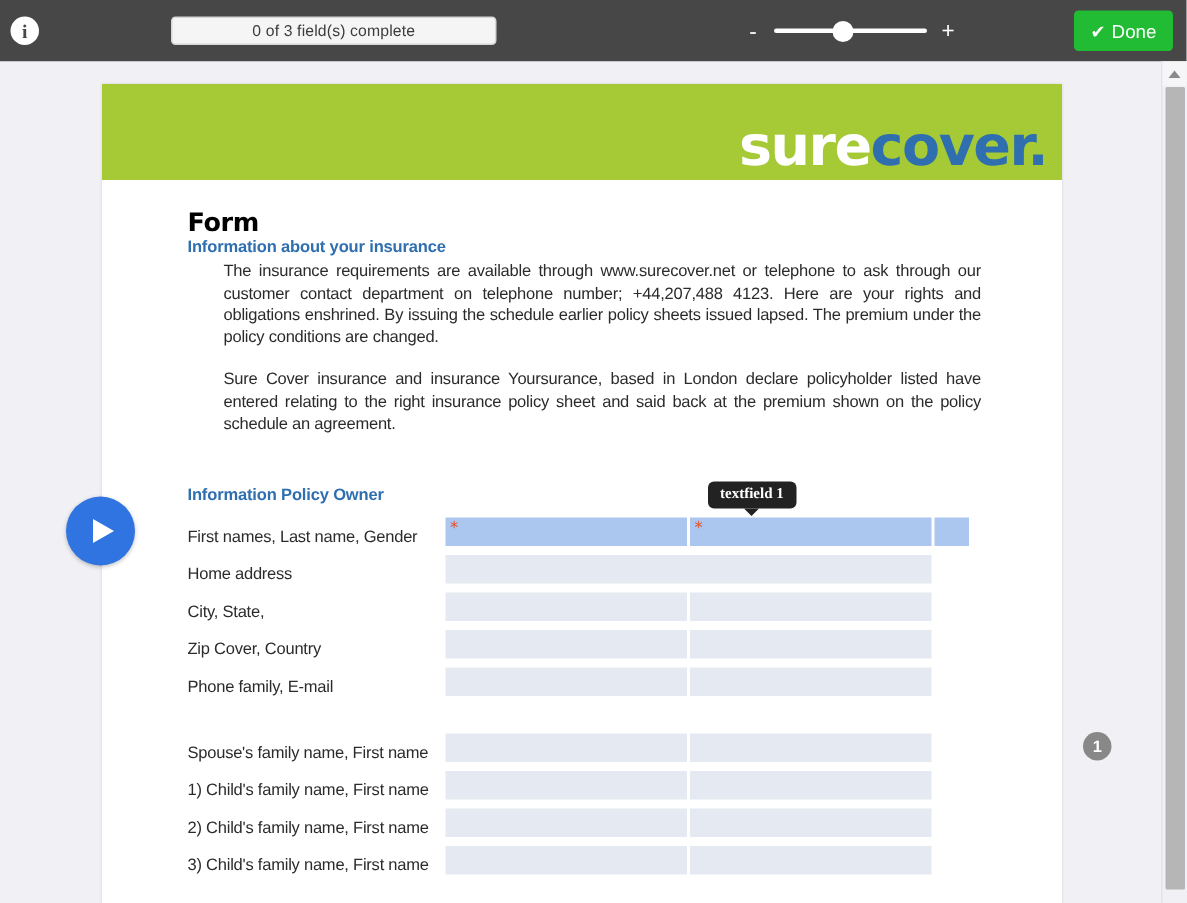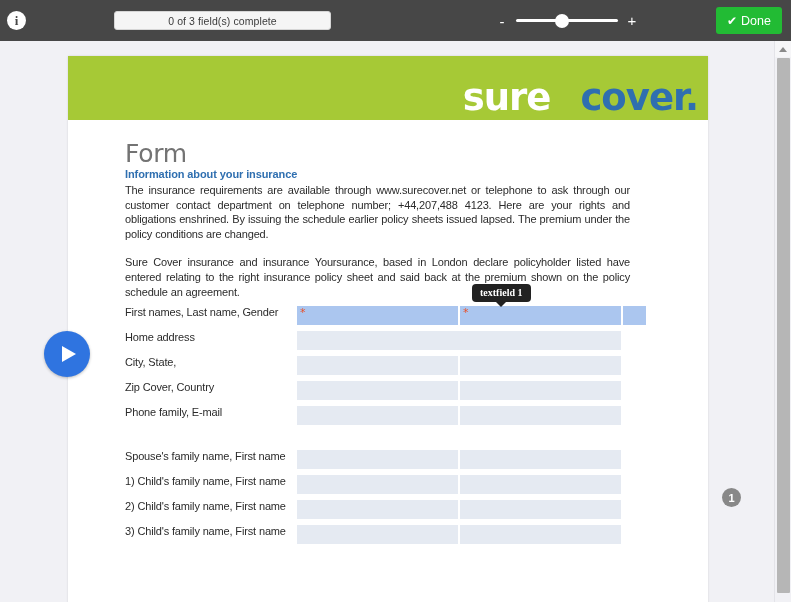--- a/index.html
+++ b/index.html
@@ -139,53 +139,54 @@
   .logo {
     font-family: "DejaVu Sans", sans-serif;
     font-weight: bold;
     font-size: 37px;
     line-height: 1;
     padding-right: 10px;
     padding-bottom: 4px;
     letter-spacing: -1px;
   }
   .logo .logo-sure  { color: #ffffff; text-align: right; }
-  .logo .logo-cover { color: #2f6fb0; margin-left: 30px; }
+  .logo .logo-cover { color: #2f6fb0; }
 
   .doc-body {
     position: absolute;
     top: 64px; left: 0;
     width: 640px;
     padding: 0 19px 0 57px;
   }
 
   .doc-title {
     margin-top: 19px;
     font-family: "DejaVu Sans", sans-serif;
-    font-weight: normal;
-    font-size: 25px;
-    color: #737373;
+    font-weight: bold;
+    font-size: 17px;
+    color: #000000;
     letter-spacing: -0.3px;
   }
 
   .section-heading {
     font-size: 11px;
     font-weight: bold;
     color: #2f6fb0;
     letter-spacing: -0.1px;
   }
 
   .para {
     margin-top: 3px;
     font-size: 11px;
     line-height: 14.6px;
     color: #2b2b2b;
     text-align: justify;
     width: 505px;
     letter-spacing: -0.15px;
+    margin-left: 24px;
   }
   .para + .para { margin-top: 14px; }
 
   
   .form-section-heading {
     margin-top: 34px;
     font-size: 11px;
     font-weight: bold;
     color: #2f6fb0;
     letter-spacing: -0.1px;
@@ -193,21 +194,21 @@
 
   .form-rows {
     position: relative;
     margin-top: 7px;
   }
   .form-row {
     position: relative;
     height: 21px;
     margin-bottom: 4px;
     display: flex;
-    align-items: flex-start;
+    align-items: flex-end;
   }
   .row-label {
     width: 172px;
     font-size: 11px;
     color: #2b2b2b;
     letter-spacing: -0.15px;
     white-space: nowrap;
   }
   .fields {
     position: relative;
@@ -373,20 +374,21 @@
     <div class="doc-body">
 
       <div class="doc-title">Form</div>
 
       <div class="section-heading">Information about your insurance</div>
 
       <div class="para">The insurance requirements are available through www.surecover.net or telephone to ask through our customer contact department on telephone number; +44,207,488 4123. Here are your rights and obligations enshrined. By issuing the schedule earlier policy sheets issued lapsed. The premium under the policy conditions are changed.</div>
 
       <div class="para">Sure Cover insurance and insurance Yoursurance, based in London declare policyholder listed have entered relating to the right insurance policy sheet and said back at the premium shown on the policy schedule an agreement.</div>
 
+      <div class="form-section-heading">Information Policy Owner</div>
 
       <div class="form-rows">
 
         <div class="tooltip">textfield 1</div>
 
         <div class="form-row">
           <div class="row-label">First names, Last name, Gender</div>
           <div class="fields">
             <div class="field active w-half">
               <span class="req-star">*</span>

